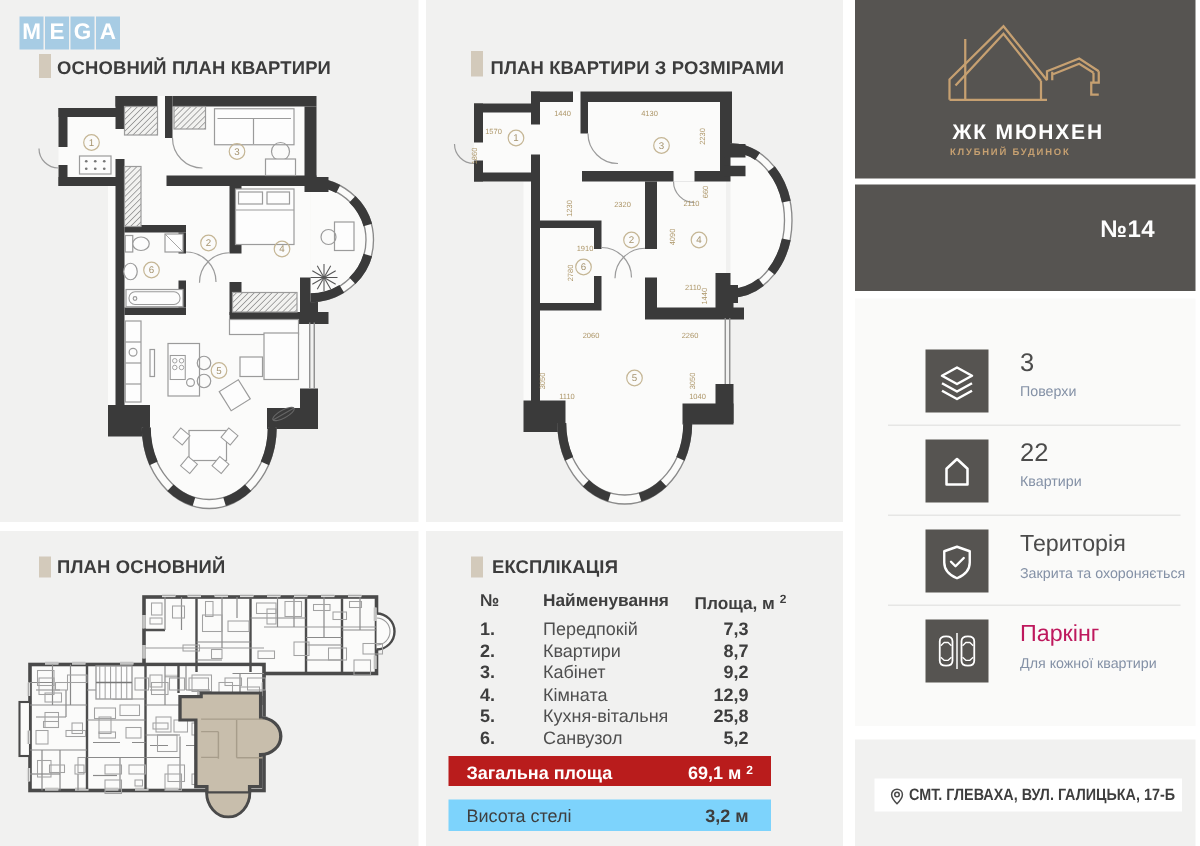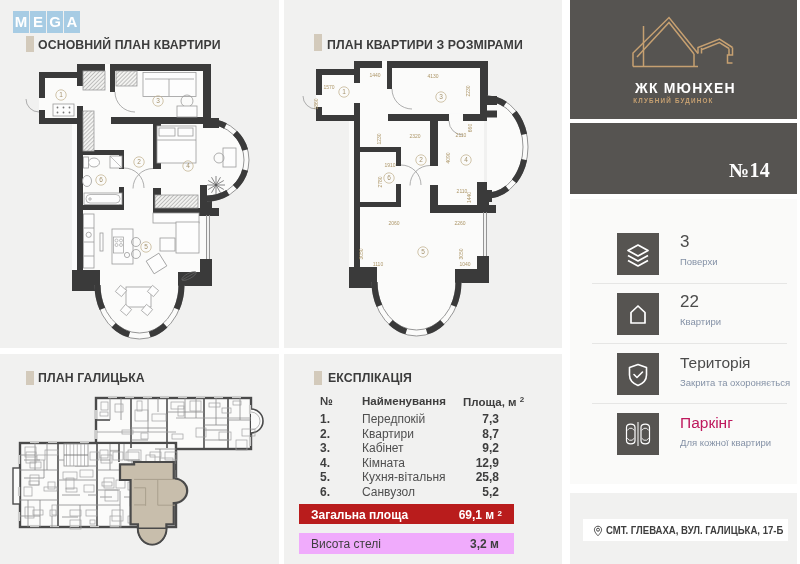--- a/index.html
+++ b/index.html
@@ -32,21 +32,21 @@
   </div>
 </div>
 
 <div class="tic" style="left:26px; top:36px;"></div>
 <div class="ttl" style="left:38px; top:37.5px;">ОСНОВНИЙ ПЛАН КВАРТИРИ</div>
 
 <div class="tic" style="left:314px; top:34px; height:17px;"></div>
 <div class="ttl" style="left:327px; top:37.5px;">ПЛАН КВАРТИРИ З РОЗМІРАМИ</div>
 
 <div class="tic" style="left:26px; top:371px; height:14px;"></div>
-<div class="ttl" style="left:38px; top:370.5px;">ПЛАН ГАЛИЦЬКА</div>
+<div class="ttl" style="left:38px; top:370.5px;">ПЛАН ОСНОВНИЙ</div>
 
 <div class="tic" style="left:314px; top:371px; height:14px;"></div>
 <div class="ttl" style="left:328px; top:370.5px;">ЕКСПЛІКАЦІЯ</div>
 
 <div style="position:absolute; left:284px; top:395px; width:278px; font-size:11.5px; color:#4a4a4a;">
   <div style="position:absolute; left:36px; top:0px; font-weight:bold; color:#3e3e3e;">№</div>
   <div style="position:absolute; left:78px; top:0px; font-weight:bold; color:#3e3e3e;">Найменування</div>
   <div style="position:absolute; left:179px; top:0px; font-weight:bold; color:#3e3e3e;">Площа, м <span style="font-size:8px; vertical-align:4px;">2</span></div>
 </div>
 <div style="position:absolute; left:284px; top:409px; width:278px; font-size:12px; color:#4f4f4f;">
@@ -67,21 +67,21 @@
     <div style="position:absolute; left:182px; top:61px; width:33px; text-align:right; color:#3e3e3e; font-weight:bold;">25,8</div>
   <div style="position:absolute; left:36px; top:75.5px; font-weight:bold; color:#3e3e3e;">6.</div>
     <div style="position:absolute; left:78px; top:75.5px;">Санвузол</div>
     <div style="position:absolute; left:182px; top:75.5px; width:33px; text-align:right; color:#3e3e3e; font-weight:bold;">5,2</div>
 </div>
 
 <div style="position:absolute; left:299px; top:504px; width:215px; height:20px; background:#b91c1c; color:#fff;">
   <div style="position:absolute; left:12px; top:4px; font-size:12px; font-weight:bold;">Загальна площа</div>
   <div style="position:absolute; right:12px; top:4px; font-size:12px; font-weight:bold;">69,1 м <span style="font-size:8px; vertical-align:3px;">2</span></div>
 </div>
-<div style="position:absolute; left:299px; top:533px; width:215px; height:21px; background:#f0abfc; color:#3e3e3e;">
+<div style="position:absolute; left:299px; top:533px; width:215px; height:21px; background:#7dd3fc; color:#3e3e3e;">
   <div style="position:absolute; left:12px; top:4px; font-size:12px;">Висота стелі</div>
   <div style="position:absolute; right:15px; top:4px; font-size:12px; font-weight:bold;">3,2 м</div>
 </div>
 
 <svg style="position:absolute; left:570px; top:0;" width="227" height="119" viewBox="0 0 227 119">
   <g fill="none" stroke="#c6a071" stroke-width="1.5">
     <path d="M 63 66.5 L 63 53 L 99 17.5 L 128 53.5"></path>
     <path d="M 67 57 L 99 22.5 L 124 54"></path>
     <path d="M 63 66.5 L 128 66.5"></path>
     <path d="M 124 54 L 124 66.5"></path>
@@ -90,21 +90,21 @@
     <path d="M 132 49.5 L 149.5 42.5 L 159 48.5"></path>
     <path d="M 162.5 47.5 L 162.5 55 L 157.5 55 L 157.5 63 L 162.5 63"></path>
     <path d="M 159 48.5 L 159 55"></path>
     <path d="M 131.5 47.8 L 131.5 53.5"></path>
   </g>
   <text x="115.5" y="92.5" text-anchor="middle" fill="#ffffff" font-size="14" font-weight="bold" letter-spacing="1.2">ЖК МЮНХЕН</text>
   <text x="103.5" y="103" text-anchor="middle" fill="#c6a071" font-size="6.3" font-weight="bold" letter-spacing="1.2">КЛУБНИЙ БУДИНОК</text>
 </svg>
 
 <div style="position:absolute; left:570px; top:123px; width:227px; height:71px;">
-  <div style="position:absolute; right:27px; top:36px; color:#fdfdfd; font-size:20px; font-weight:bold; letter-spacing:0.3px;font-family:Liberation Serif, serif;">№14</div>
+  <div style="position:absolute; right:27px; top:22px; color:#fdfdfd; font-size:16px; font-weight:bold; letter-spacing:0.3px;">№14</div>
 </div>
 
 <div style="position:absolute; left:570px; top:199px; width:227px; height:285px;">
 
   <div style="position:absolute; left:22px; top:84px; width:195px; height:1px; background:#e6e6e5;"></div>
   <div style="position:absolute; left:22px; top:144px; width:195px; height:1px; background:#e6e6e5;"></div>
   <div style="position:absolute; left:22px; top:204px; width:195px; height:1px; background:#e6e6e5;"></div>
 
   <div style="position:absolute; left:47px; top:34px; width:42px; height:42px; background:#565451;"></div>
   <svg style="position:absolute; left:47px; top:34px;" width="42" height="42" viewBox="0 0 42 42" fill="none" stroke="#fff" stroke-width="1.7" stroke-linejoin="round">

